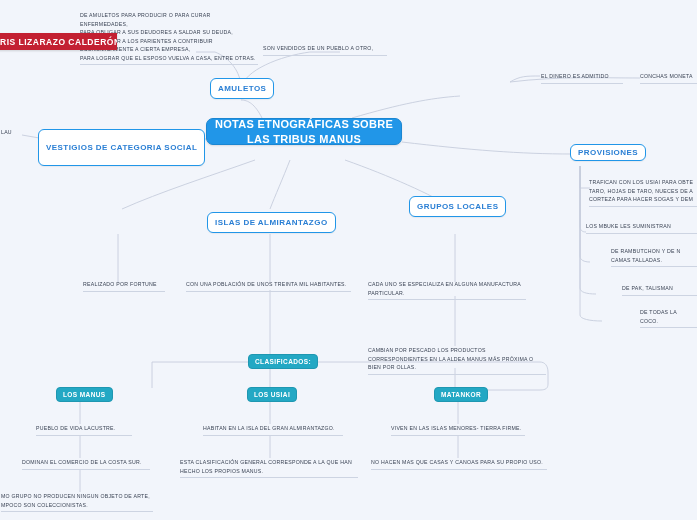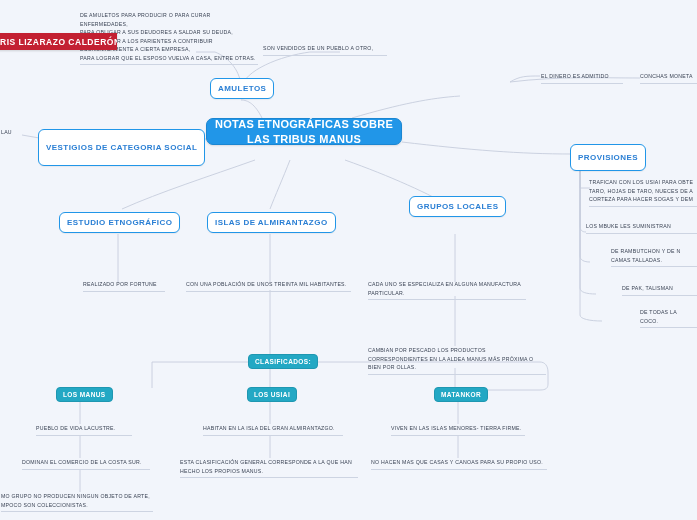--- a/index.html
+++ b/index.html
@@ -160,23 +160,22 @@
   </svg>
 
   <div class="node root" style="left:206px; top:118px; width:196px; height:27px;">NOTAS ETNOGRÁFICAS SOBRE
 LAS TRIBUS MANUS</div>
 
   <div class="node topic" style="left:210px; top:78px; height:21px;">AMULETOS</div>
 
 
   <div class="node topic" style="left:38px; top:129px; height:37px;">VESTIGIOS DE CATEGORIA SOCIAL</div>
 
-  <div class="node topic" style="left:570px; top:144px; height:27px;">PROVISIONES</div>
-
-  <div class="node topic" style="left:59px; top:212px; height:21px;">ESTUDIO ETNOGRÁFICO</div>
+  <div class="node topic" style="left:570px; top:144px; height:17px;">PROVISIONES</div>
+
 
   <div class="node topic" style="left:207px; top:212px; height:21px;">ISLAS DE ALMIRANTAZGO</div>
 
   <div class="node topic" style="left:409px; top:196px; height:21px;">GRUPOS LOCALES</div>
 
   <div class="node teal" style="left:248px; top:354px; height:15px;">CLASIFICADOS:</div>
 
   <div class="node teal" style="left:56px; top:387px; height:15px;">LOS MANUS</div>
 
   <div class="node teal" style="left:247px; top:387px; height:15px;">LOS USIAI</div>

